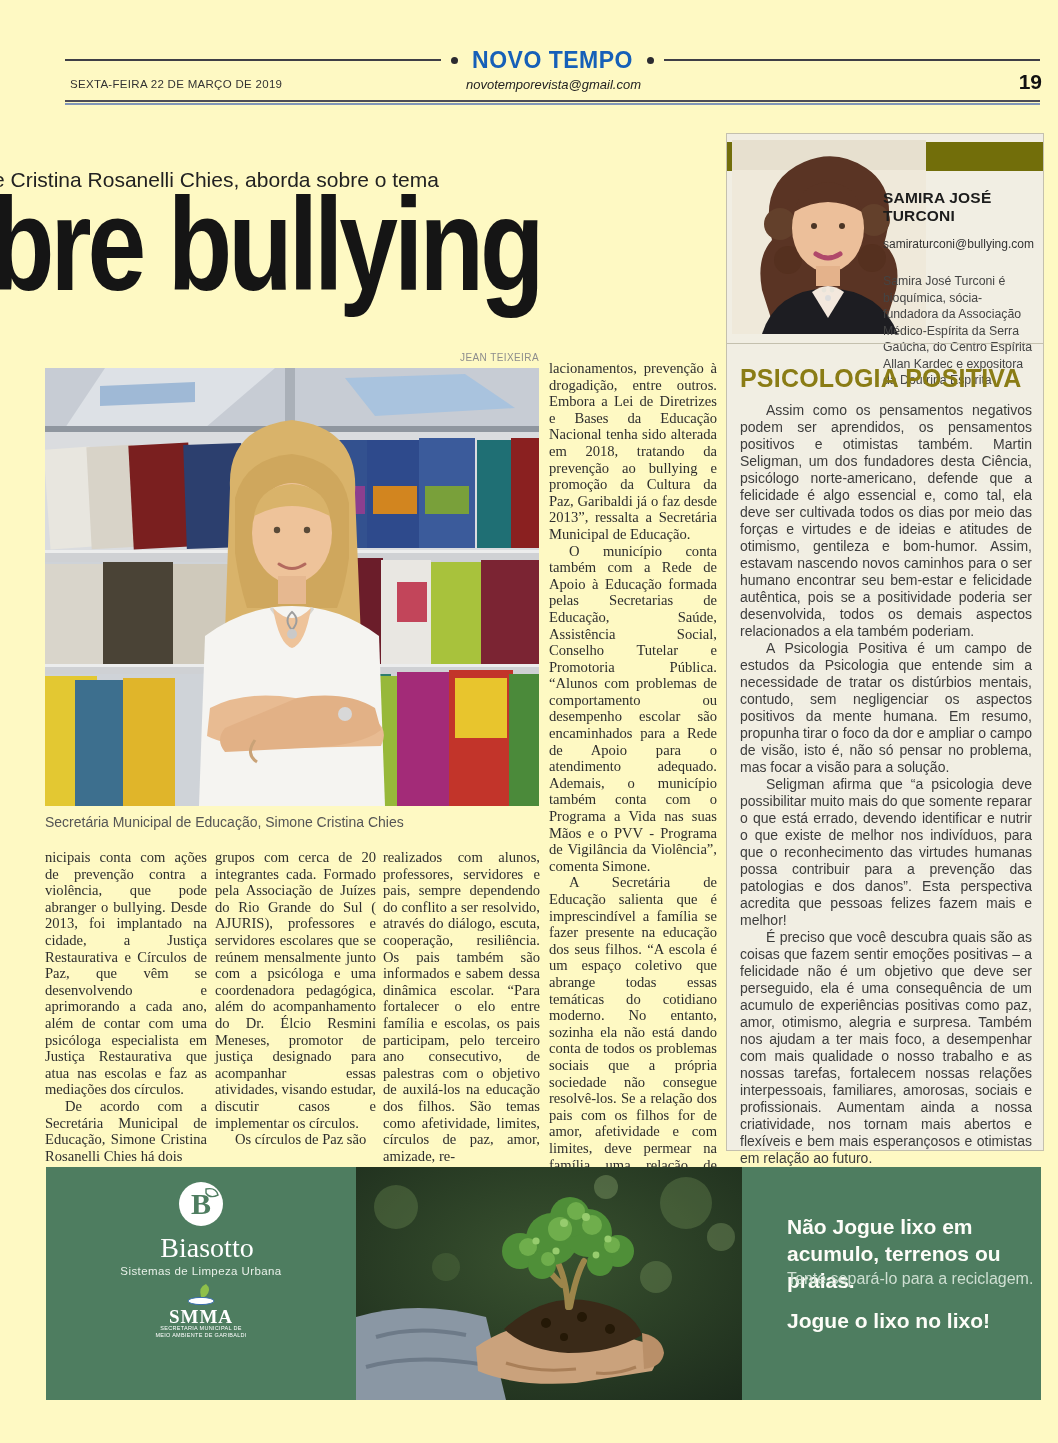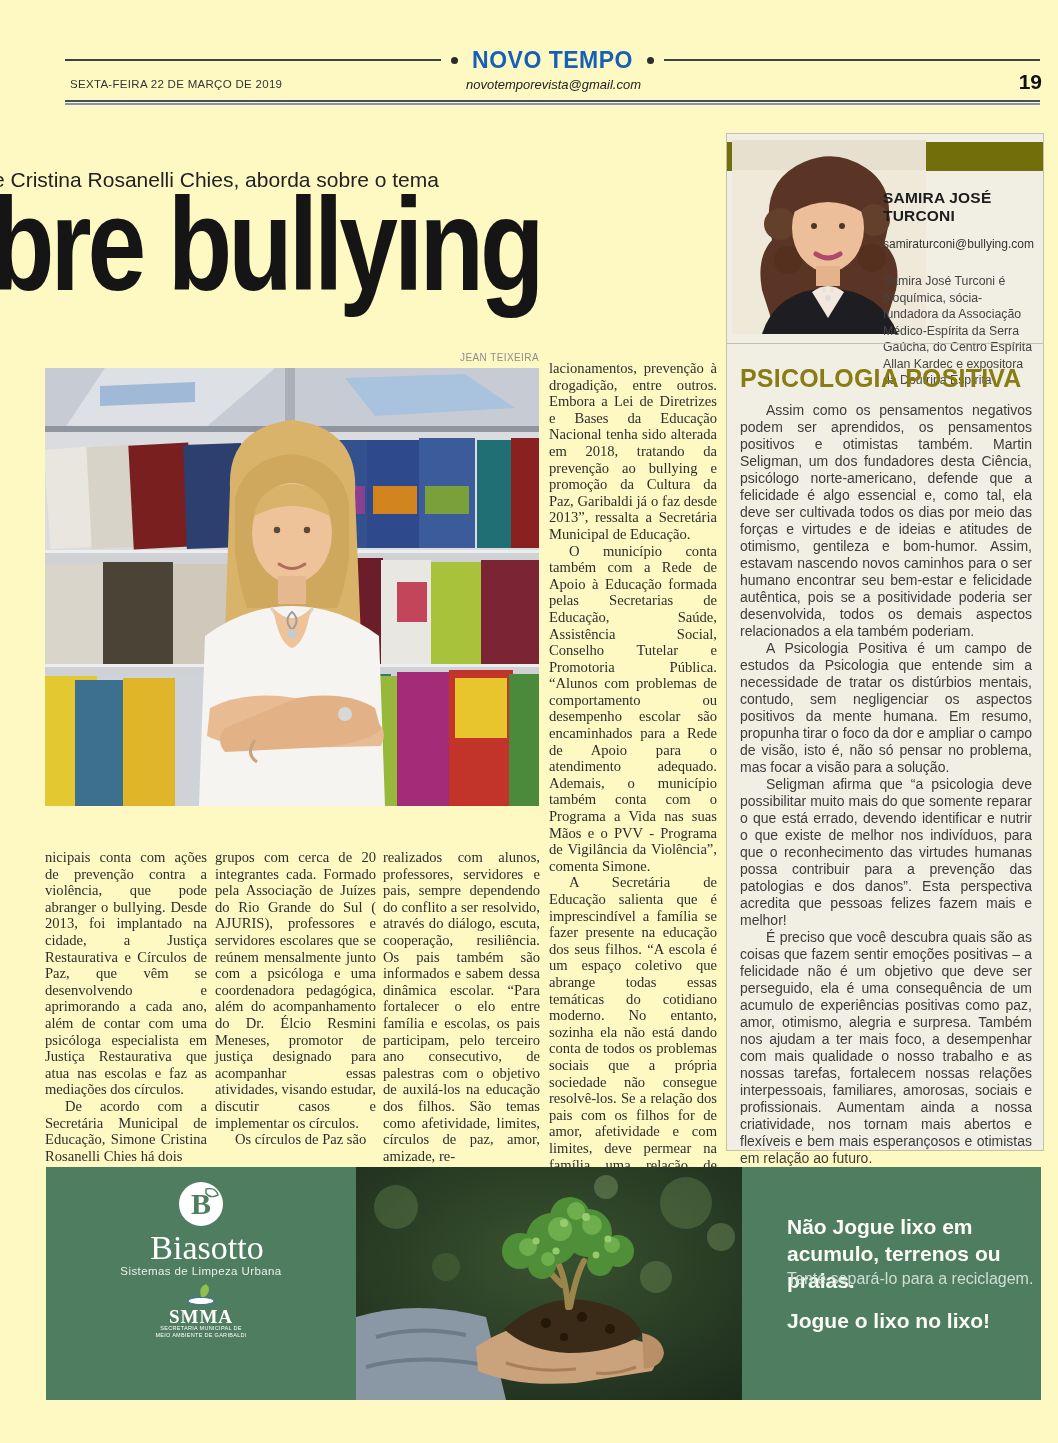--- a/index.html
+++ b/index.html
@@ -49,21 +49,21 @@
   .sb-divider{position:absolute;left:0;top:209px;width:100%;height:0;border-top:1px solid #c4c0ae;}
   .sb-title{position:absolute;left:13px;top:230px;font-size:25px;font-weight:bold;color:#8a7c15;
             letter-spacing:.2px;}
   .sb-body{position:absolute;left:13px;top:268px;width:292px;font-size:14px;line-height:17px;
            color:#3c3c3c;text-align:justify;}
   .sb-body p{margin:0;text-indent:26px;}
   
   .ad{position:absolute;left:46px;top:1167px;width:995px;height:233px;background:#4e7d60;}
   .ad-left{position:absolute;left:0;top:0;width:310px;height:233px;text-align:center;color:#fff;}
   .ad-logo{margin-top:14px;}
-  .ad-brand{font-family:"Liberation Serif",serif;font-size:34px;color:#fff;line-height:30px;margin-top:2px;margin-left:12px;}
+  .ad-brand{font-family:"Liberation Serif",serif;font-size:28px;color:#fff;line-height:30px;margin-top:2px;margin-left:12px;}
   .ad-brand-sub{font-size:11.5px;color:#e8f0e8;letter-spacing:.4px;margin-top:2px;}
   .ad-slogan{font-size:15px;font-weight:bold;color:#fff;margin-top:12px;}
   .ad-smma{margin-top:6px;}
   .ad-smma-name{font-family:"Liberation Serif",serif;font-size:19px;font-weight:bold;color:#fff;
                 letter-spacing:1px;line-height:16px;}
   .ad-smma-sub{font-size:5.5px;color:#fff;letter-spacing:.3px;line-height:7px;}
   .ad-photo{position:absolute;left:310px;top:0;width:386px;height:233px;overflow:hidden;}
   .ad-right{position:absolute;left:696px;top:0;width:299px;height:233px;color:#fff;}
   .ad-msg-bold{position:absolute;left:45px;top:46px;width:240px;font-size:21px;font-weight:bold;
                line-height:27px;color:#fdfdf8;}
@@ -168,20 +168,21 @@
         <circle cx="247" cy="266" r="5" fill="#c9c9c9"></circle>
 
         <path d="M165 340 Q200 322 250 330 L330 352 Q344 362 336 378 L250 380 Q190 382 162 368 Z" fill="#e8bb92"></path>
         <path d="M330 340 Q300 322 252 330 L180 360 Q170 372 180 384 L260 380 Q316 378 336 362 Z" fill="#e2b186"></path>
         <circle cx="300" cy="346" r="7" fill="#d8d8d8"></circle>
         <path d="M210 372 q-10 14 2 22" stroke="#c9a277" stroke-width="3" fill="none"></path>
       </g>
     </svg>
   </div>
 
+  <div class="photo-caption">Secretária Municipal de Educação, Simone Cristina Chies</div>
 
   <div class="serif-col col1">
     <p>nicipais conta com ações de prevenção contra a violência, que pode abranger o bullying. Desde 2013, foi implantado na cidade, a Justiça Restaurativa e Círculos de Paz, que vêm se desenvolvendo e aprimorando a cada ano, além de contar com uma psicóloga especialista em Justiça Restaurativa que atua nas escolas e faz as mediações dos círculos.</p>
     <p class="indent">De acordo com a Secretária Municipal de Educação, Simone Cristina Rosanelli Chies há dois</p>
   </div>
   <div class="serif-col col2">
     <p>grupos com cerca de 20 integrantes cada. Formado pela Associação de Juízes do Rio Grande do Sul ( AJURIS), professores e servidores escolares que se reúnem mensalmente junto com a psicóloga e uma coordenadora pedagógica, além do acompanhamento do Dr. Élcio Resmini Meneses, promotor de justiça designado para acompanhar essas atividades, visando estudar, discutir casos e implementar os círculos.</p>
     <p class="indent">Os círculos de Paz são</p>
   </div>
   <div class="serif-col col3">

